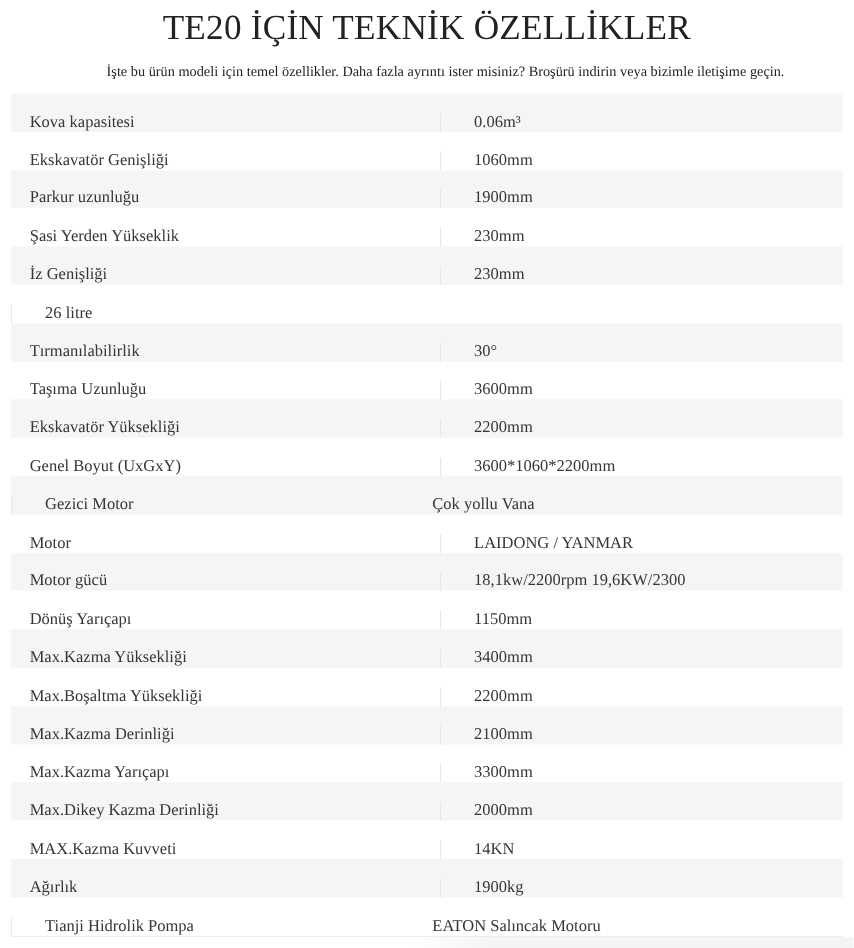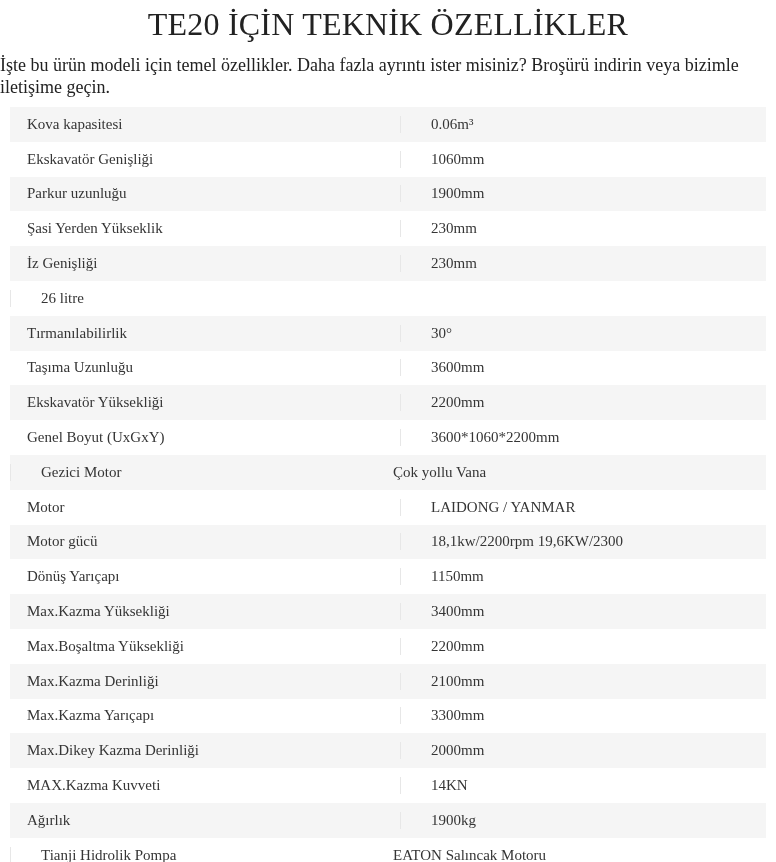--- a/index.html
+++ b/index.html
@@ -16,34 +16,36 @@
   .page-title {
     text-align: center;
     font-size: 32px;
     font-weight: 400;
     color: #222222;
     line-height: 40px;
     letter-spacing: 0.2px;
     margin-bottom: 10px;
   }
   .page-subtitle {
-    font-size: 18px;
+    text-align: center;
+    font-size: 13px;
     color: #222222;
     line-height: 22px;
     margin-bottom: 9px;
+    margin-left: 34px;
   }
   .spec-table {
     margin: 0 10px;
     width: 756px;
     border-bottom: 1px solid #e9e9e9;
   }
   .spec-row {
     display: flex;
     height: 34.8px;
-    align-items: center;
+    align-items: flex-end;
     background: #ffffff;
   }
   .spec-row.alt { background: #f5f5f5; }
   .spec-cell {
     display: flex;
     align-items: center;
     font-size: 15px;
     color: #353535;
   }
   .spec-cell.label {

